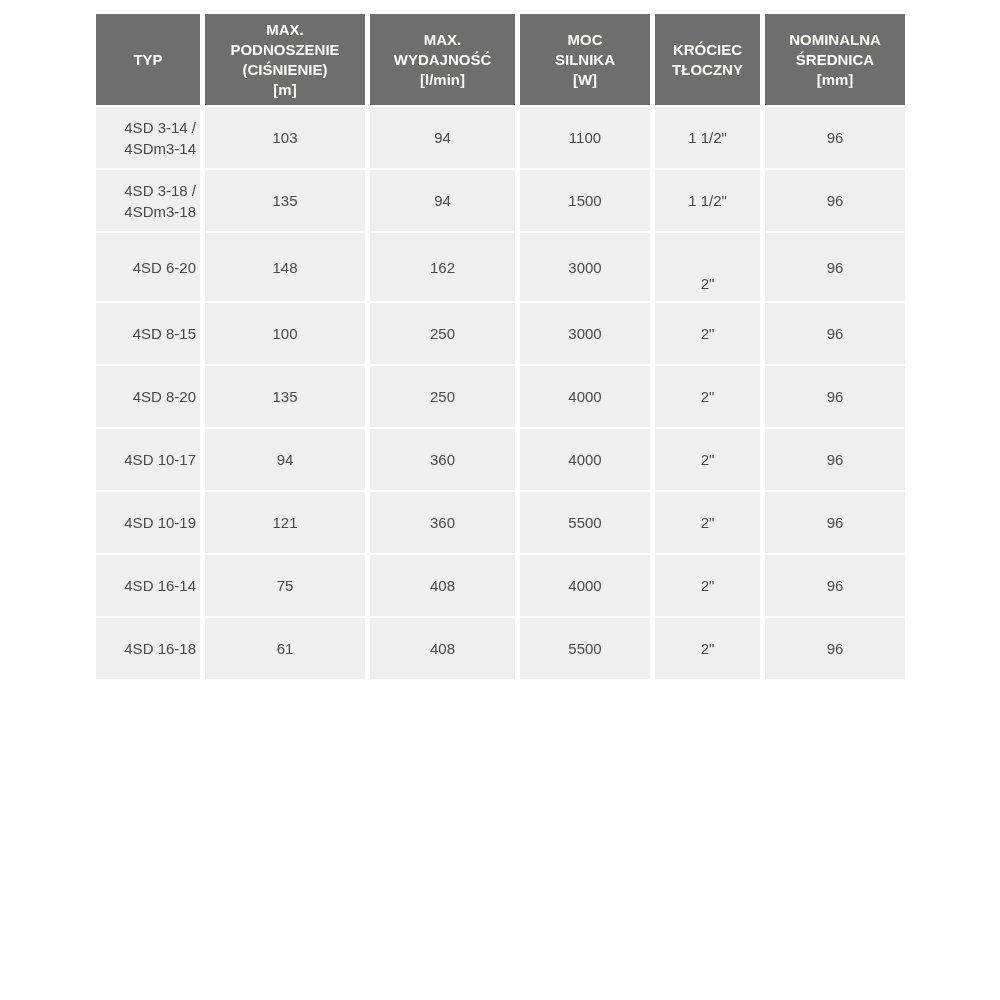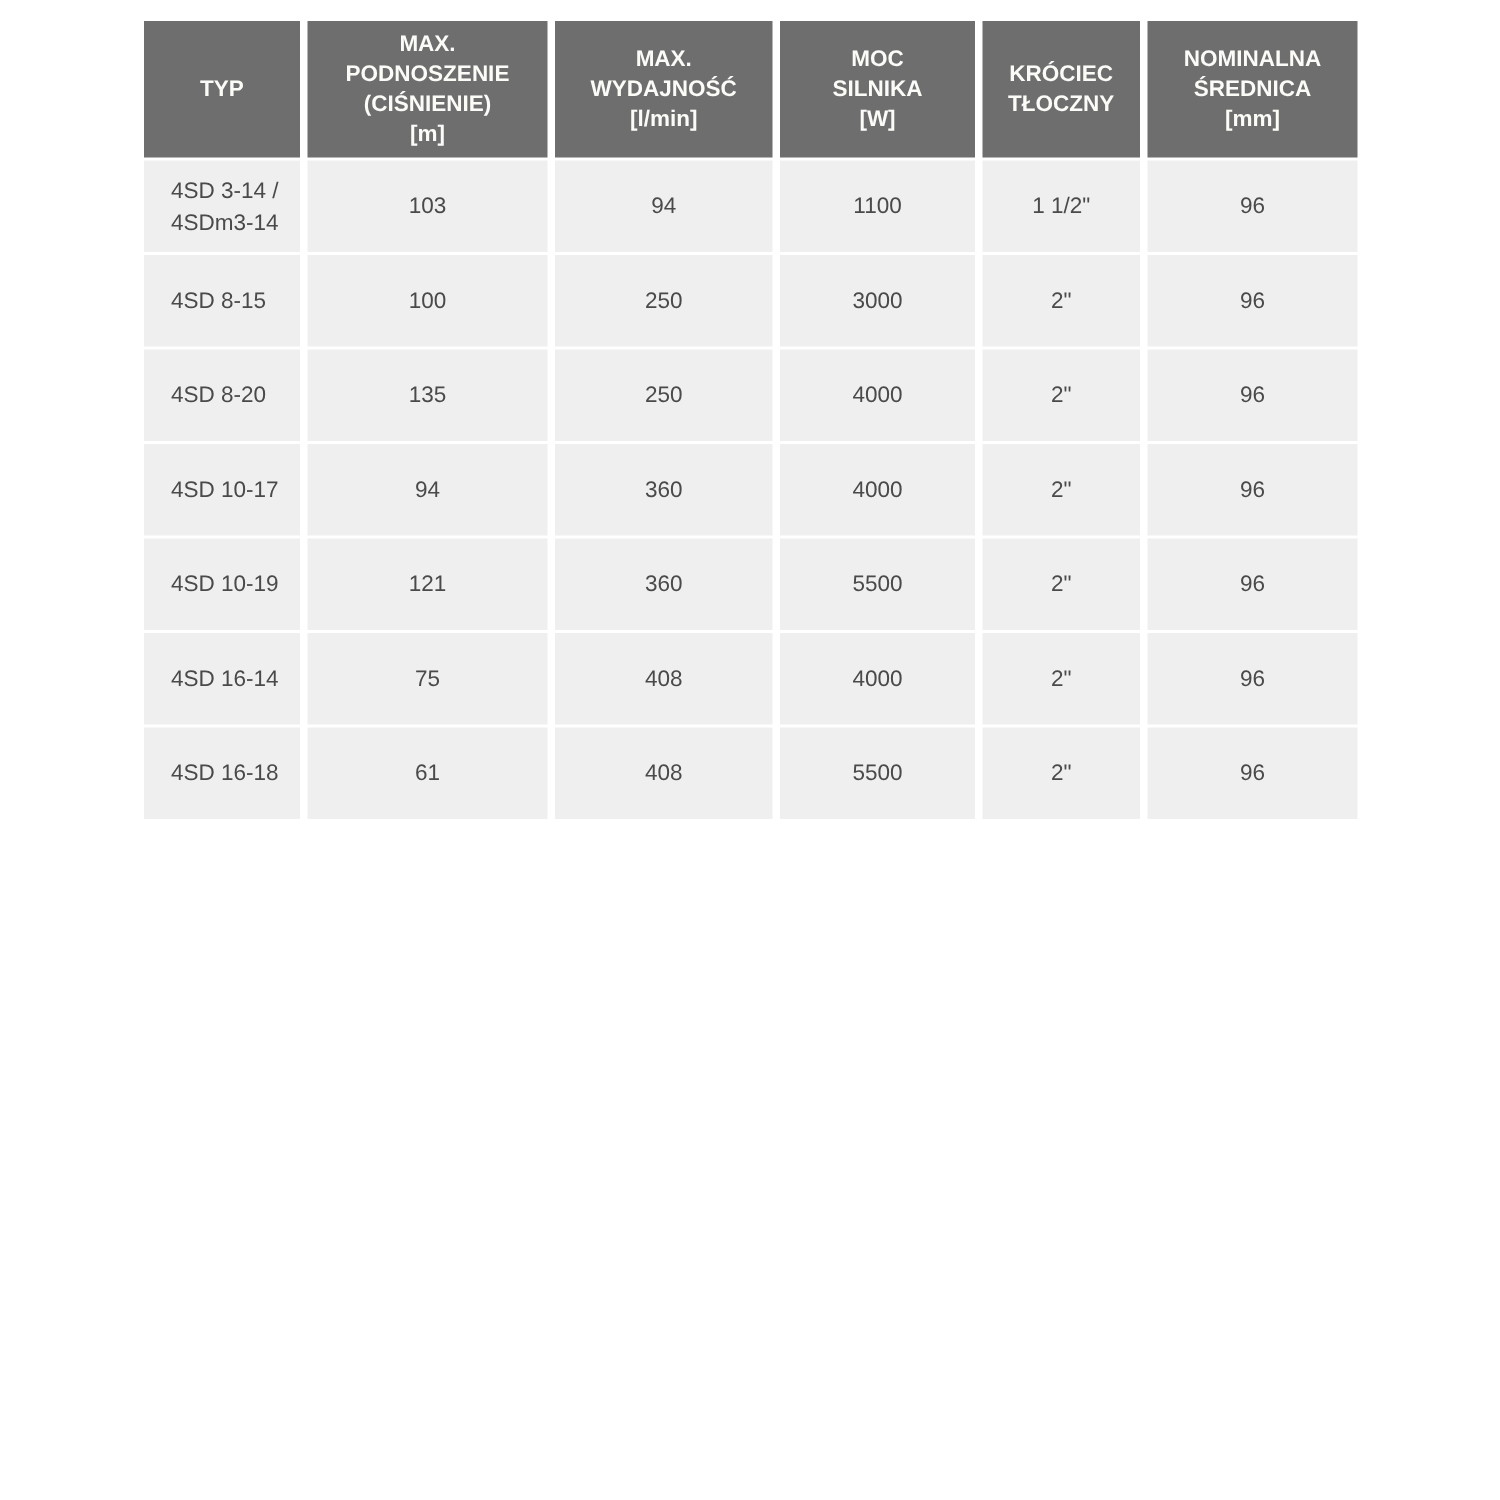--- a/index.html
+++ b/index.html
@@ -39,21 +39,21 @@
     background: #efefef;
     color: #4a4a4a;
     font-size: 15px;
     text-align: center;
     vertical-align: middle;
     height: 61px;
     line-height: 21px;
     padding: 0 4px;
   }
   table.spec-table td.typ-cell {
-    text-align: left;
+    text-align: right;
     padding-left: 18px;
   }
   table.spec-table td.align-bottom {
     vertical-align: bottom;
     padding-bottom: 7px;
   }
   .col-typ        { width: 104px; }
   .col-podnoszenie{ width: 160px; }
   .col-wydajnosc  { width: 145px; }
   .col-moc        { width: 130px; }
@@ -83,20 +83,36 @@
           <th>NOMINALNA<br>ŚREDNICA<br>[mm]</th>
         </tr>
       </thead>
     <tbody>
         <tr>
           <td class="typ-cell">4SD 3-14 /<br>4SDm3-14</td>
           <td>103</td>
           <td>94</td>
           <td>1100</td>
           <td>1 1/2"</td>
+          <td>96</td>
+        </tr>
+        <tr>
+          <td class="typ-cell">4SD 3-18 /<br>4SDm3-18</td>
+          <td>135</td>
+          <td>94</td>
+          <td>1500</td>
+          <td>1 1/2"</td>
+          <td>96</td>
+        </tr>
+        <tr>
+          <td class="typ-cell">4SD 6-20</td>
+          <td>148</td>
+          <td>162</td>
+          <td>3000</td>
+          <td class="align-bottom">2"</td>
           <td>96</td>
         </tr>
         <tr>
           <td class="typ-cell">4SD 8-15</td>
           <td>100</td>
           <td>250</td>
           <td>3000</td>
           <td>2"</td>
           <td>96</td>
         </tr>

